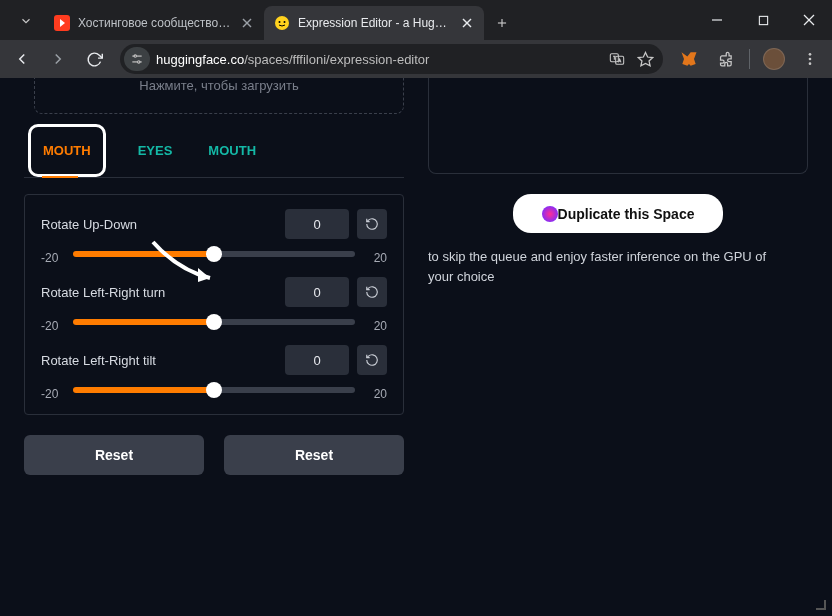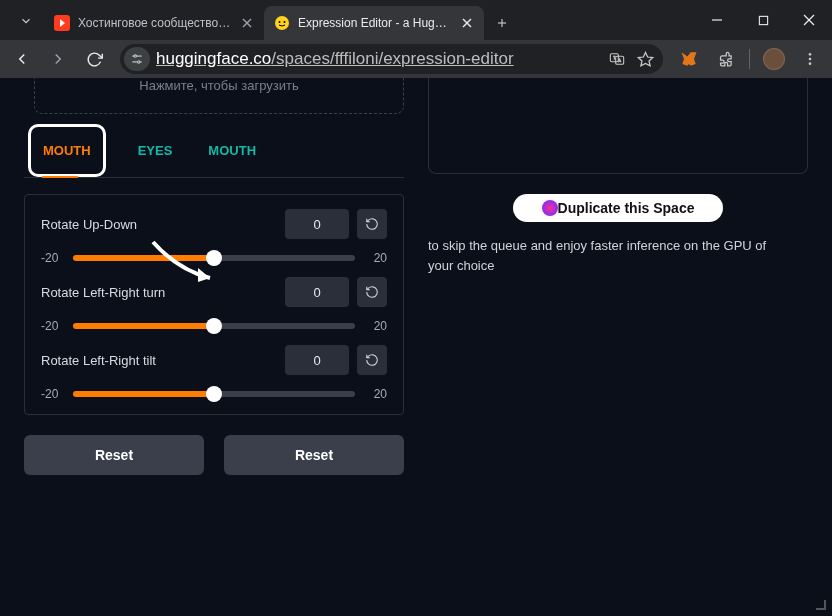--- a/index.html
+++ b/index.html
@@ -44,21 +44,21 @@
 .tbtn.dis { color: #6e6e6e; }
 .addr {
   flex: 1; height: 30px; background: #202124; border-radius: 15px;
   display: flex; align-items: center; padding: 0 4px; margin: 0 6px;
 }
 .addr .pill {
   width: 26px; height: 24px; border-radius: 12px; background: #3c4043;
   display: flex; align-items: center; justify-content: center; color: #c7c7c7;
   font-size: 11px; margin-right: 6px;
 }
-.addr .url { font-size: 17px; color: #bdbdbd; flex: 1; white-space: nowrap; overflow: hidden; text-decoration: underline; }
+.addr .url { font-size: 13px; color: #bdbdbd; flex: 1; white-space: nowrap; overflow: hidden; }
 .addr .url .host { color: #ffffff; }
 .addr .ricon { width: 28px; height: 28px; display: flex; align-items: center; justify-content: center; color: #c7c7c7; }
 .sep { width: 1px; height: 20px; background: #5f6368; margin: 0 4px; }
 
 .content {
   position: absolute; top: 78px; left: 0; right: 0; bottom: 0;
   background: #0b0f19;
   padding: 0 24px;
 }
 .cols { display: flex; gap: 24px; margin-top: 0; }
@@ -97,21 +97,21 @@
 .ctrl .row1 { display: flex; align-items: center; gap: 8px; }
 .ctrl .lbl { font-size: 13px; color: #d7dbe2; flex: 1; }
 .valbox {
   width: 64px; height: 30px; background: #2a2f3a; border-radius: 4px;
   color: #e7e9ee; font-size: 13px; display: flex; align-items: center; justify-content: center;
 }
 .resetsm {
   width: 30px; height: 30px; background: #2a2f3a; border-radius: 4px;
   display: flex; align-items: center; justify-content: center; color: #c7cbd3;
 }
-.row2 { display: flex; align-items: center; gap: 10px; margin-top: 12px; }
+.row2 { display: flex; gap: 10px; margin-top: 12px; }
 .mm { font-size: 12px; color: #a7abb5; width: 22px; }
 .mm.r { text-align: right; }
 .slider {
   flex: 1; height: 6px; border-radius: 3px; position: relative;
 }
 .slider .track { position: absolute; inset: 0; border-radius: 3px; display: flex; }
 .slider .fill { background: #ff7c00; border-radius: 3px 0 0 3px; }
 .slider .rest { background: #3a3f4b; border-radius: 0 3px 3px 0; flex: 1; }
 .slider .thumb {
   position: absolute; width: 16px; height: 16px; border-radius: 50%;
@@ -120,21 +120,21 @@
 .btnrow { display: flex; gap: 20px; margin-top: 20px; margin-left: 0; }
 .bigbtn {
   flex: 1; height: 40px; background: #3a3f4b; border-radius: 6px;
   color: #fff; font-size: 14px; font-weight: 600;
   display: flex; align-items: center; justify-content: center;
 }
 .right .ph {
   height: 96px; border: 1px solid #2a2f3a; border-top: none; border-radius: 0 0 8px 8px;
 }
 .dup {
-  margin: 20px auto 0; width: 210px; height: 28px; background: #fff; border-radius: 18px;
+  margin: 20px auto 0; width: 210px; height: 39px; background: #fff; border-radius: 18px;
   color: #111; font-size: 14px; font-weight: 700;
   display: flex; align-items: center; justify-content: center;  text-align: center;
 }
 .dup .dot {
   width: 16px; height: 16px; border-radius: 50%;
   background: radial-gradient(circle at 50% 50%, #ff2d95 0%, #7b2dff 80%);
 }
 .caption { color: #cfd3da; font-size: 13px; text-align: left; margin-top: 14px; line-height: 1.5; }
 
 .arrow {

